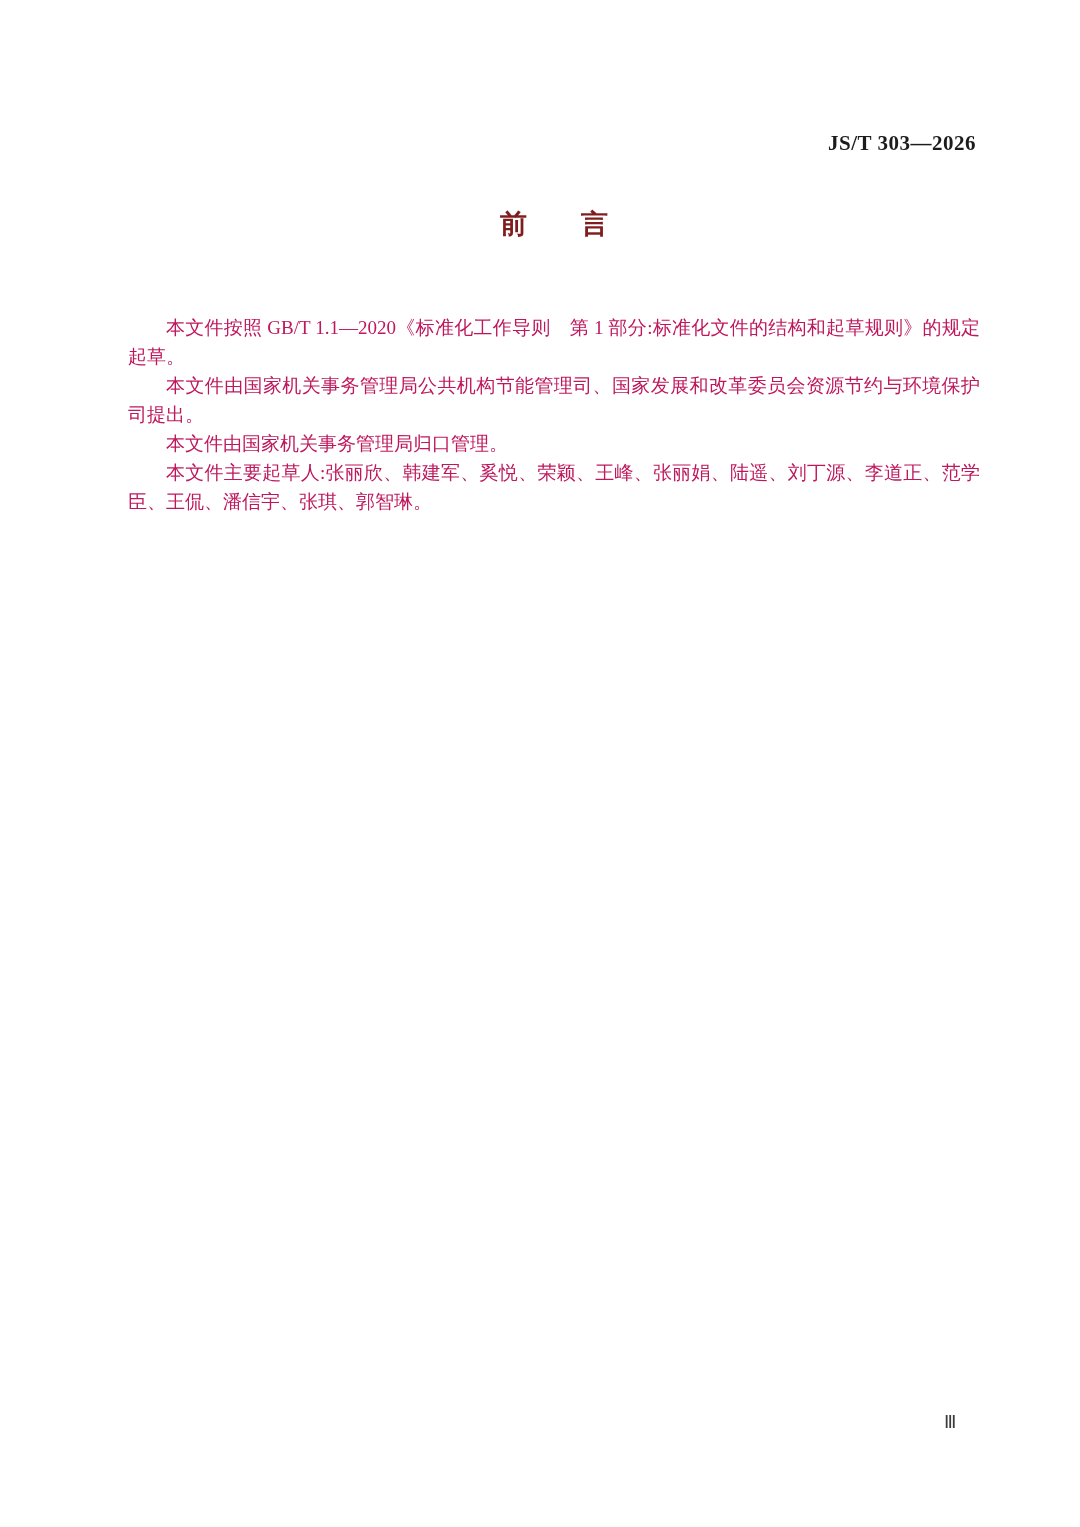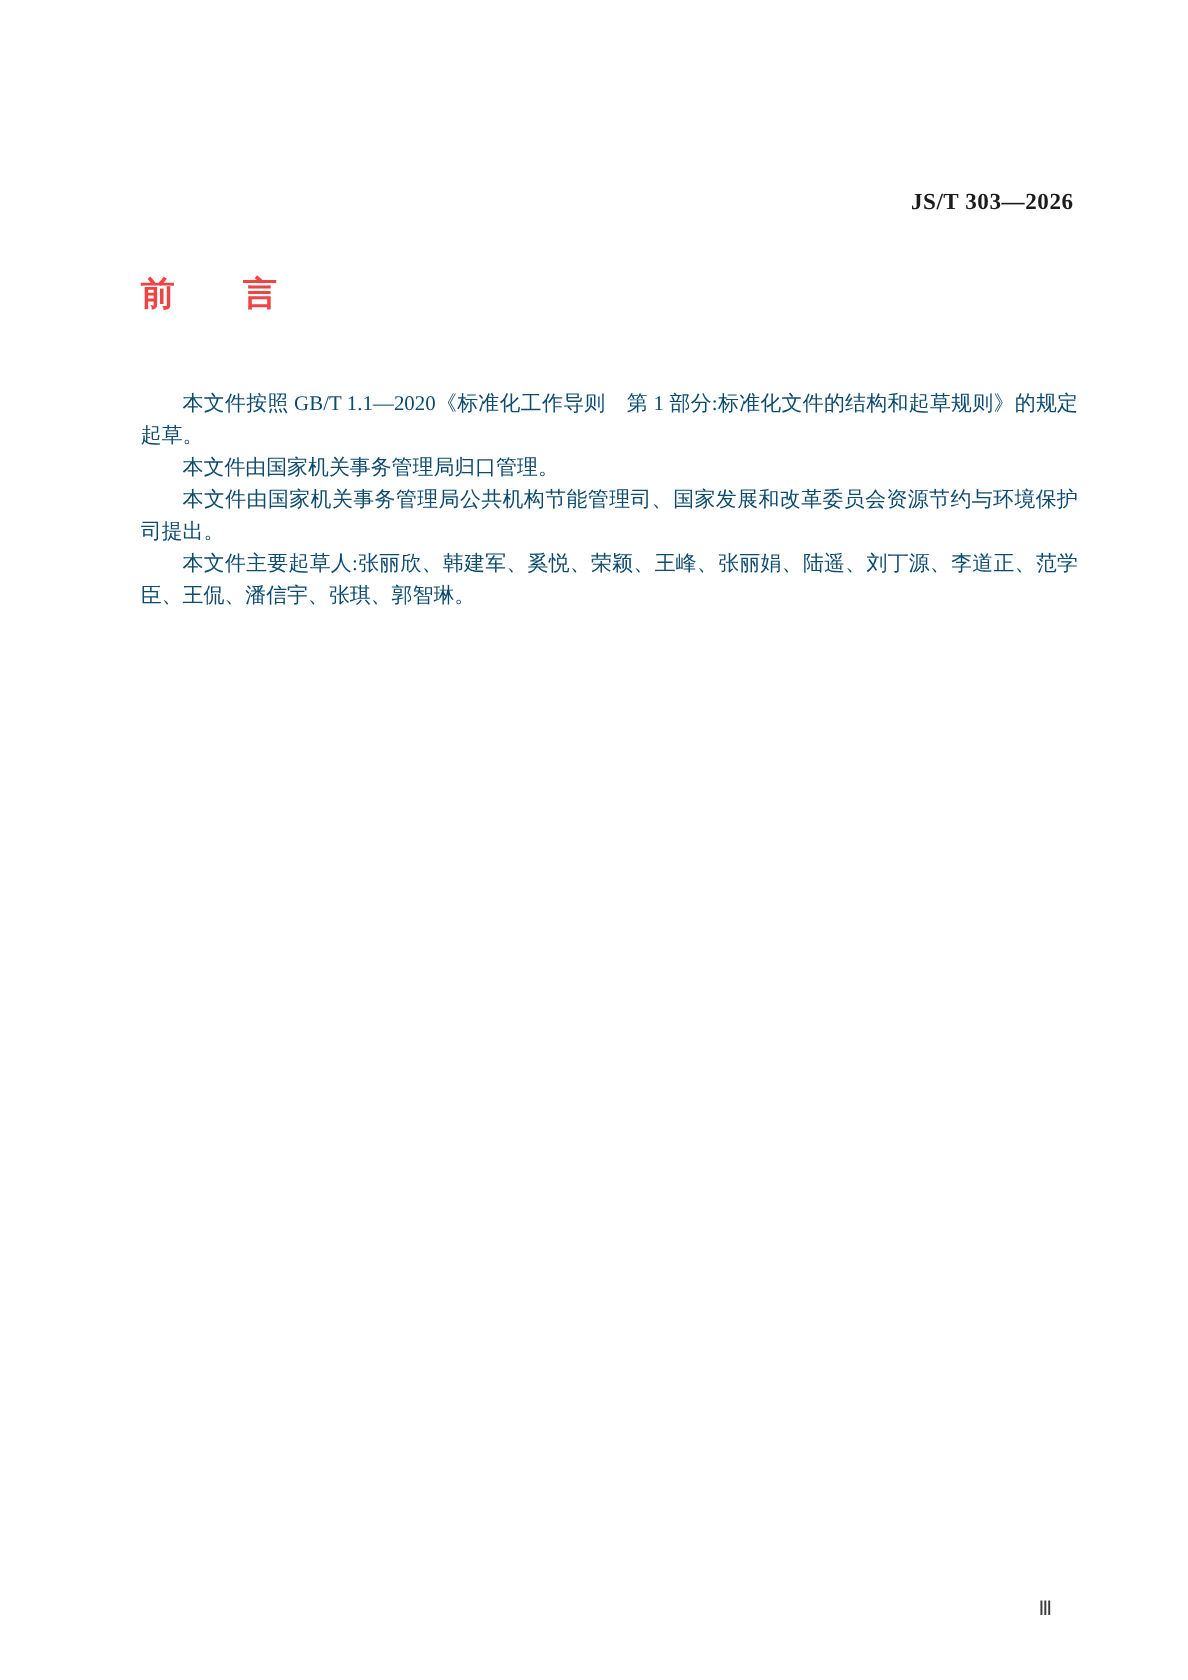--- a/index.html
+++ b/index.html
@@ -12,55 +12,54 @@
     width: 1080px;
     height: 1527px;
     font-family: "Liberation Serif", serif;
     color: #212121;
     overflow: hidden;
   }
   .page {
     position: absolute;
     inset: 0;
     background: #ffffff;
-    margin-top: 40px;
   }
   .header-code {
     position: absolute;
     top: 131px;
     right: 104px;
     font-family: "Liberation Serif", serif;
     font-weight: 700;
     font-size: 21px;
     letter-spacing: 0.5px;
     color: #1c1c1c;
     white-space: nowrap;
   }
   .doc-title {
     position: absolute;
     top: 206px;
     left: 128px;
     width: 852px;
     margin: 0;
-    text-align: left;
+    text-align: center;
     font-family: "Liberation Sans", sans-serif;
     font-weight: 700;
-    font-size: 31px;
-    color: #ef4444;
+    font-size: 27px;
+    color: #7f1d1d;
     white-space: pre;
   }
   .content {
     position: absolute;
     top: 313px;
     left: 128px;
     width: 852px;
     font-size: 19px;
     line-height: 29px;
     text-align: justify;
-    color: #0c4a6e;
+    color: #be185d;
   }
   .content p {
     margin: 0;
     text-indent: 2em;
     
     font-feature-settings: "halt" 1;
   }
   .page-number {
     position: absolute;
     top: 1411px;
@@ -74,20 +73,20 @@
 <body>
 
 <div class="page">
 
   <div class="header-code">JS/T 303—2026</div>
 
   <h1 class="doc-title">前　　言</h1>
 
   <div class="content">
     <p>本文件按照 GB/T 1.1—2020《标准化工作导则　第 1 部分:标准化文件的结构和起草规则》的规定起草。</p>
+    <p>本文件由国家机关事务管理局公共机构节能管理司、国家发展和改革委员会资源节约与环境保护司提出。</p>
     <p>本文件由国家机关事务管理局归口管理。</p>
-    <p>本文件由国家机关事务管理局公共机构节能管理司、国家发展和改革委员会资源节约与环境保护司提出。</p>
     <p>本文件主要起草人:张丽欣、韩建军、奚悦、荣颖、王峰、张丽娟、陆遥、刘丁源、李道正、范学臣、王侃、潘信宇、张琪、郭智琳。</p>
   </div>
 
   <div class="page-number">Ⅲ</div>
 
 </div>
 
 </body></html>

